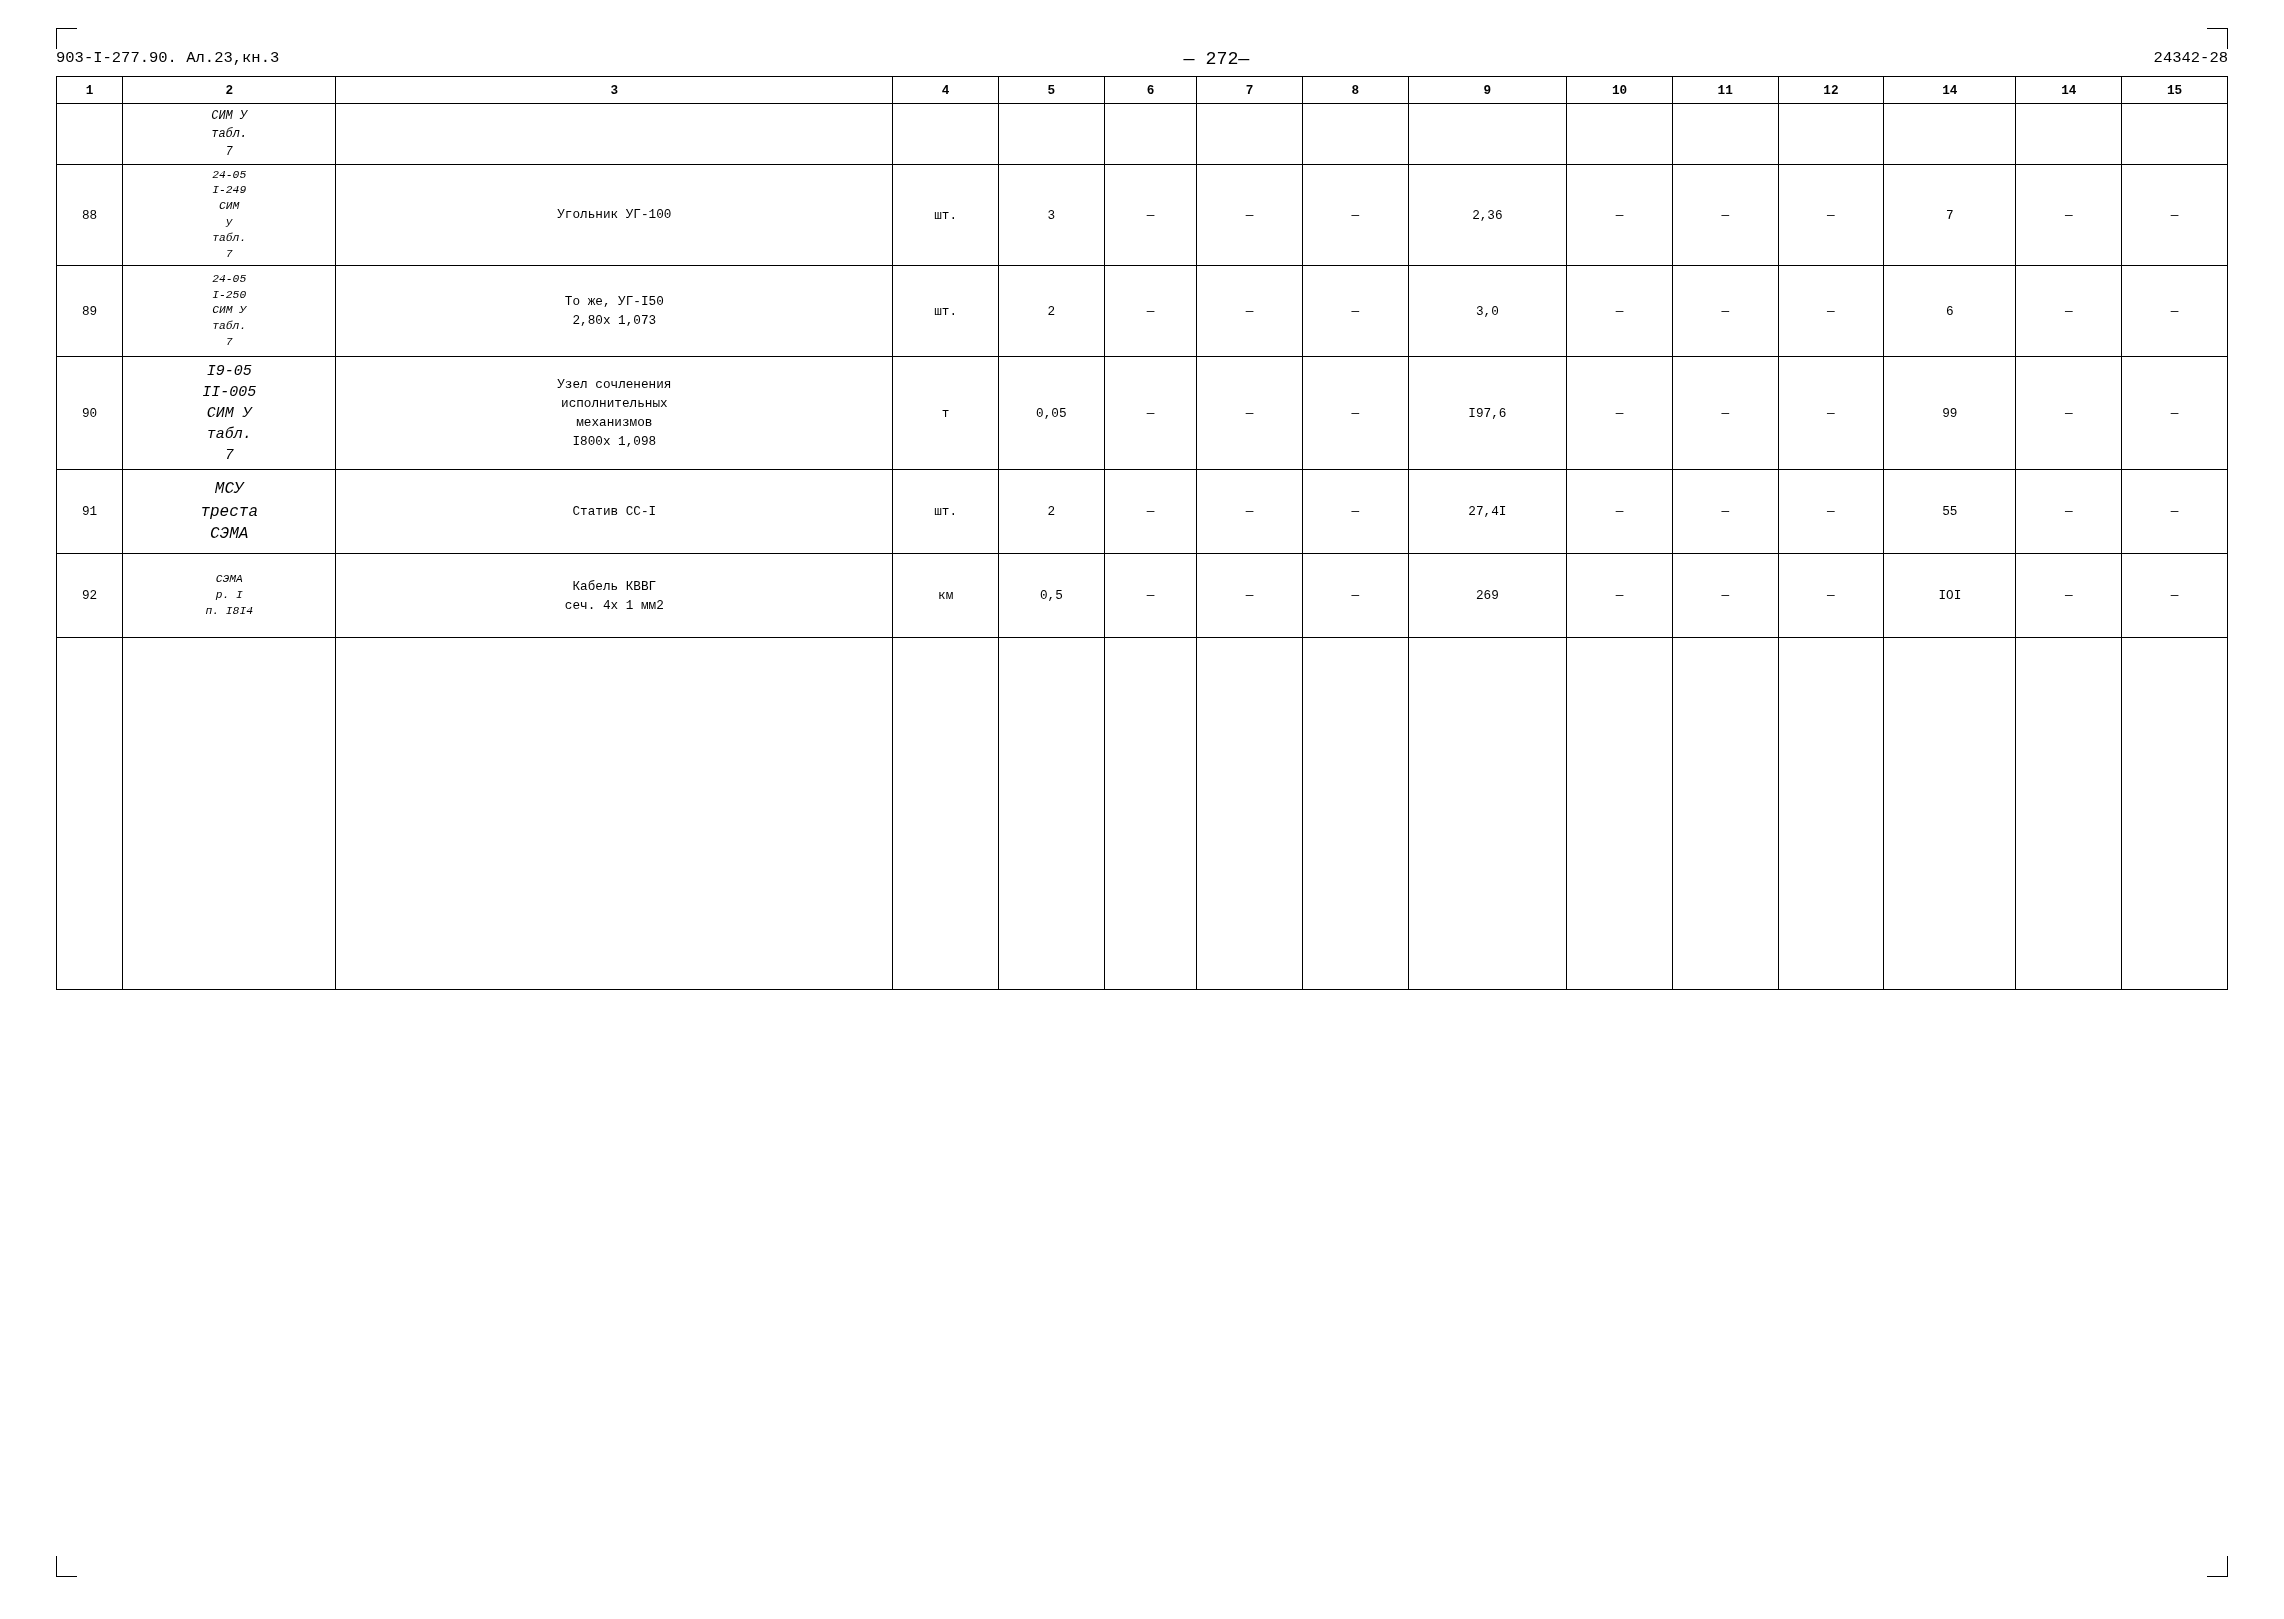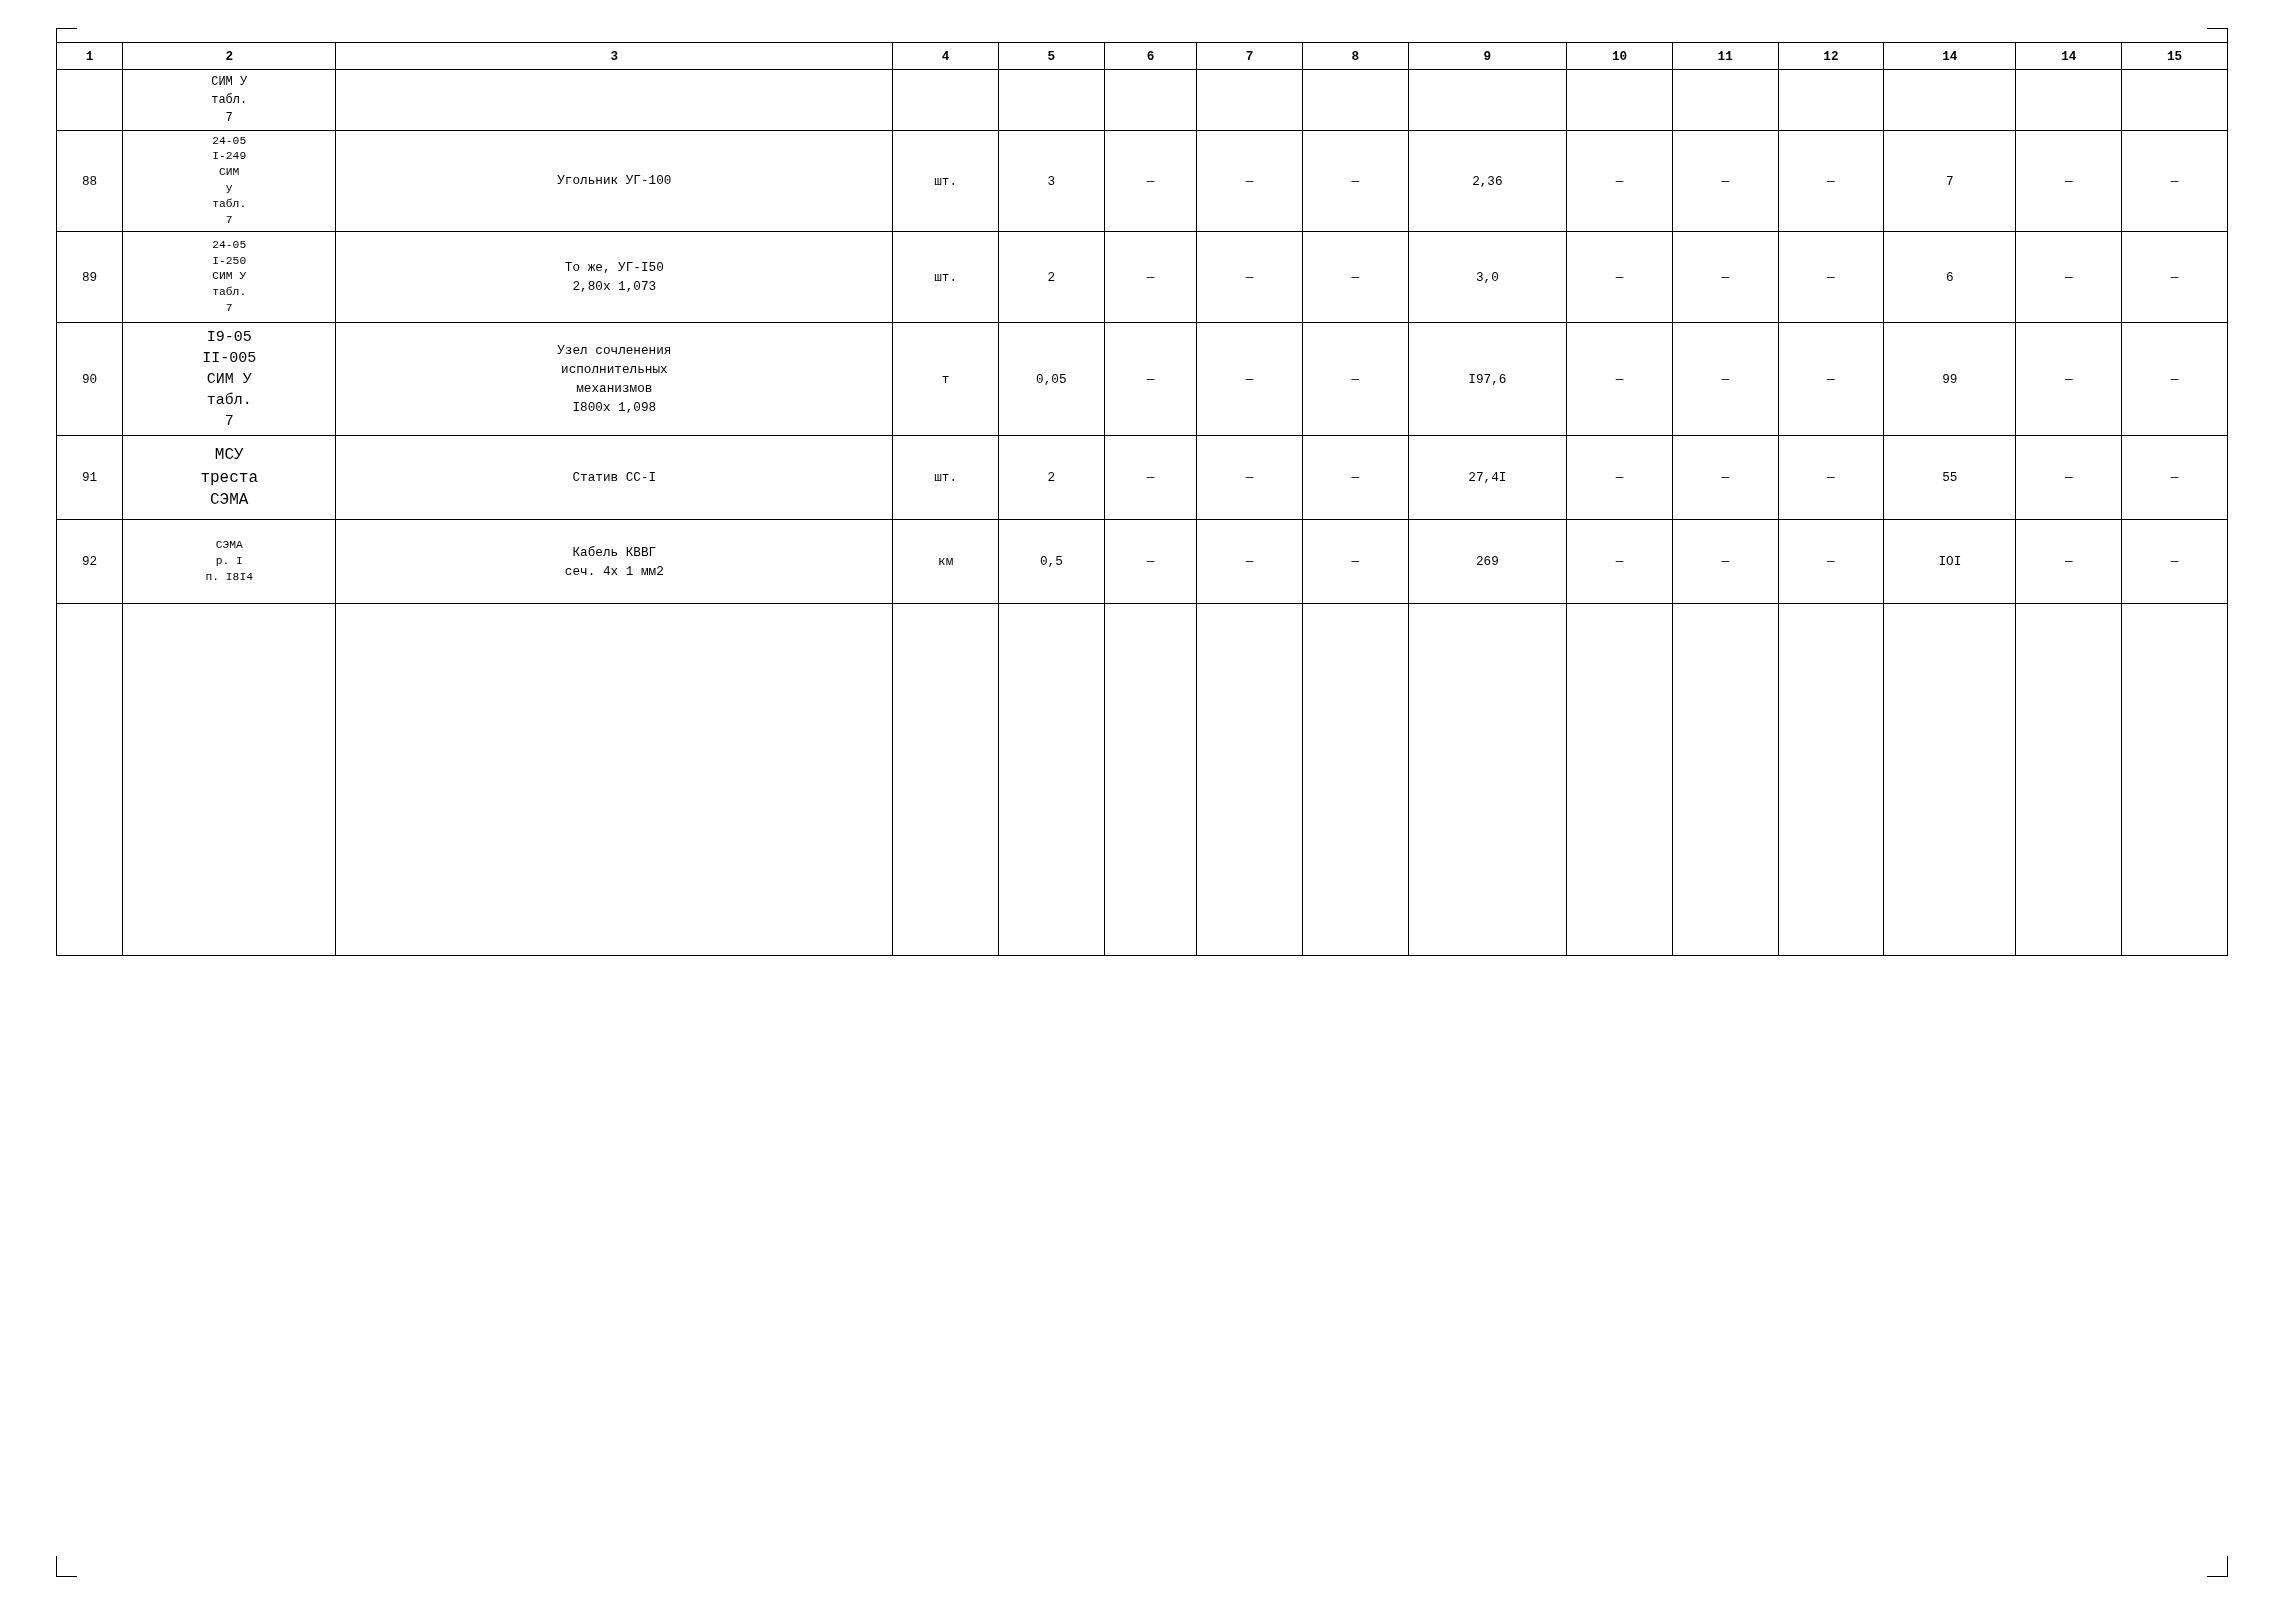--- a/index.html
+++ b/index.html
@@ -126,38 +126,44 @@
 
     .row-num {
       font-size: 12.7px;
     }
 
     .ref-cell {
       font-size: 11.3px;
       line-height: 1.4;
       text-align: left;
       padding-left: 5.6px;
+      font-style: italic;
     }
 
     .desc-cell {
       text-align: left;
       padding-left: 7px;
       line-height: 1.5;
     }
   </style>
 </head>
 <body>
 
 <div class="page">
 
   <div class="corner-tl"></div>
   <div class="corner-tr"></div>
   <div class="corner-bl"></div>
   <div class="corner-br"></div>
 
+  <div class="header-section">
+    <div class="doc-ref">903-I-277.90. Ал.23,кн.3</div>
+    <div class="page-center">— 272—</div>
+    <div class="doc-number">24342-28</div>
+  </div>
 
   <table class="main-table">
     <colgroup>
       <col class="col-1">
         <col class="col-2">
         <col class="col-3">
       <col class="col-4">
         <col class="col-5">
         <col class="col-6">
       <col class="col-7">

